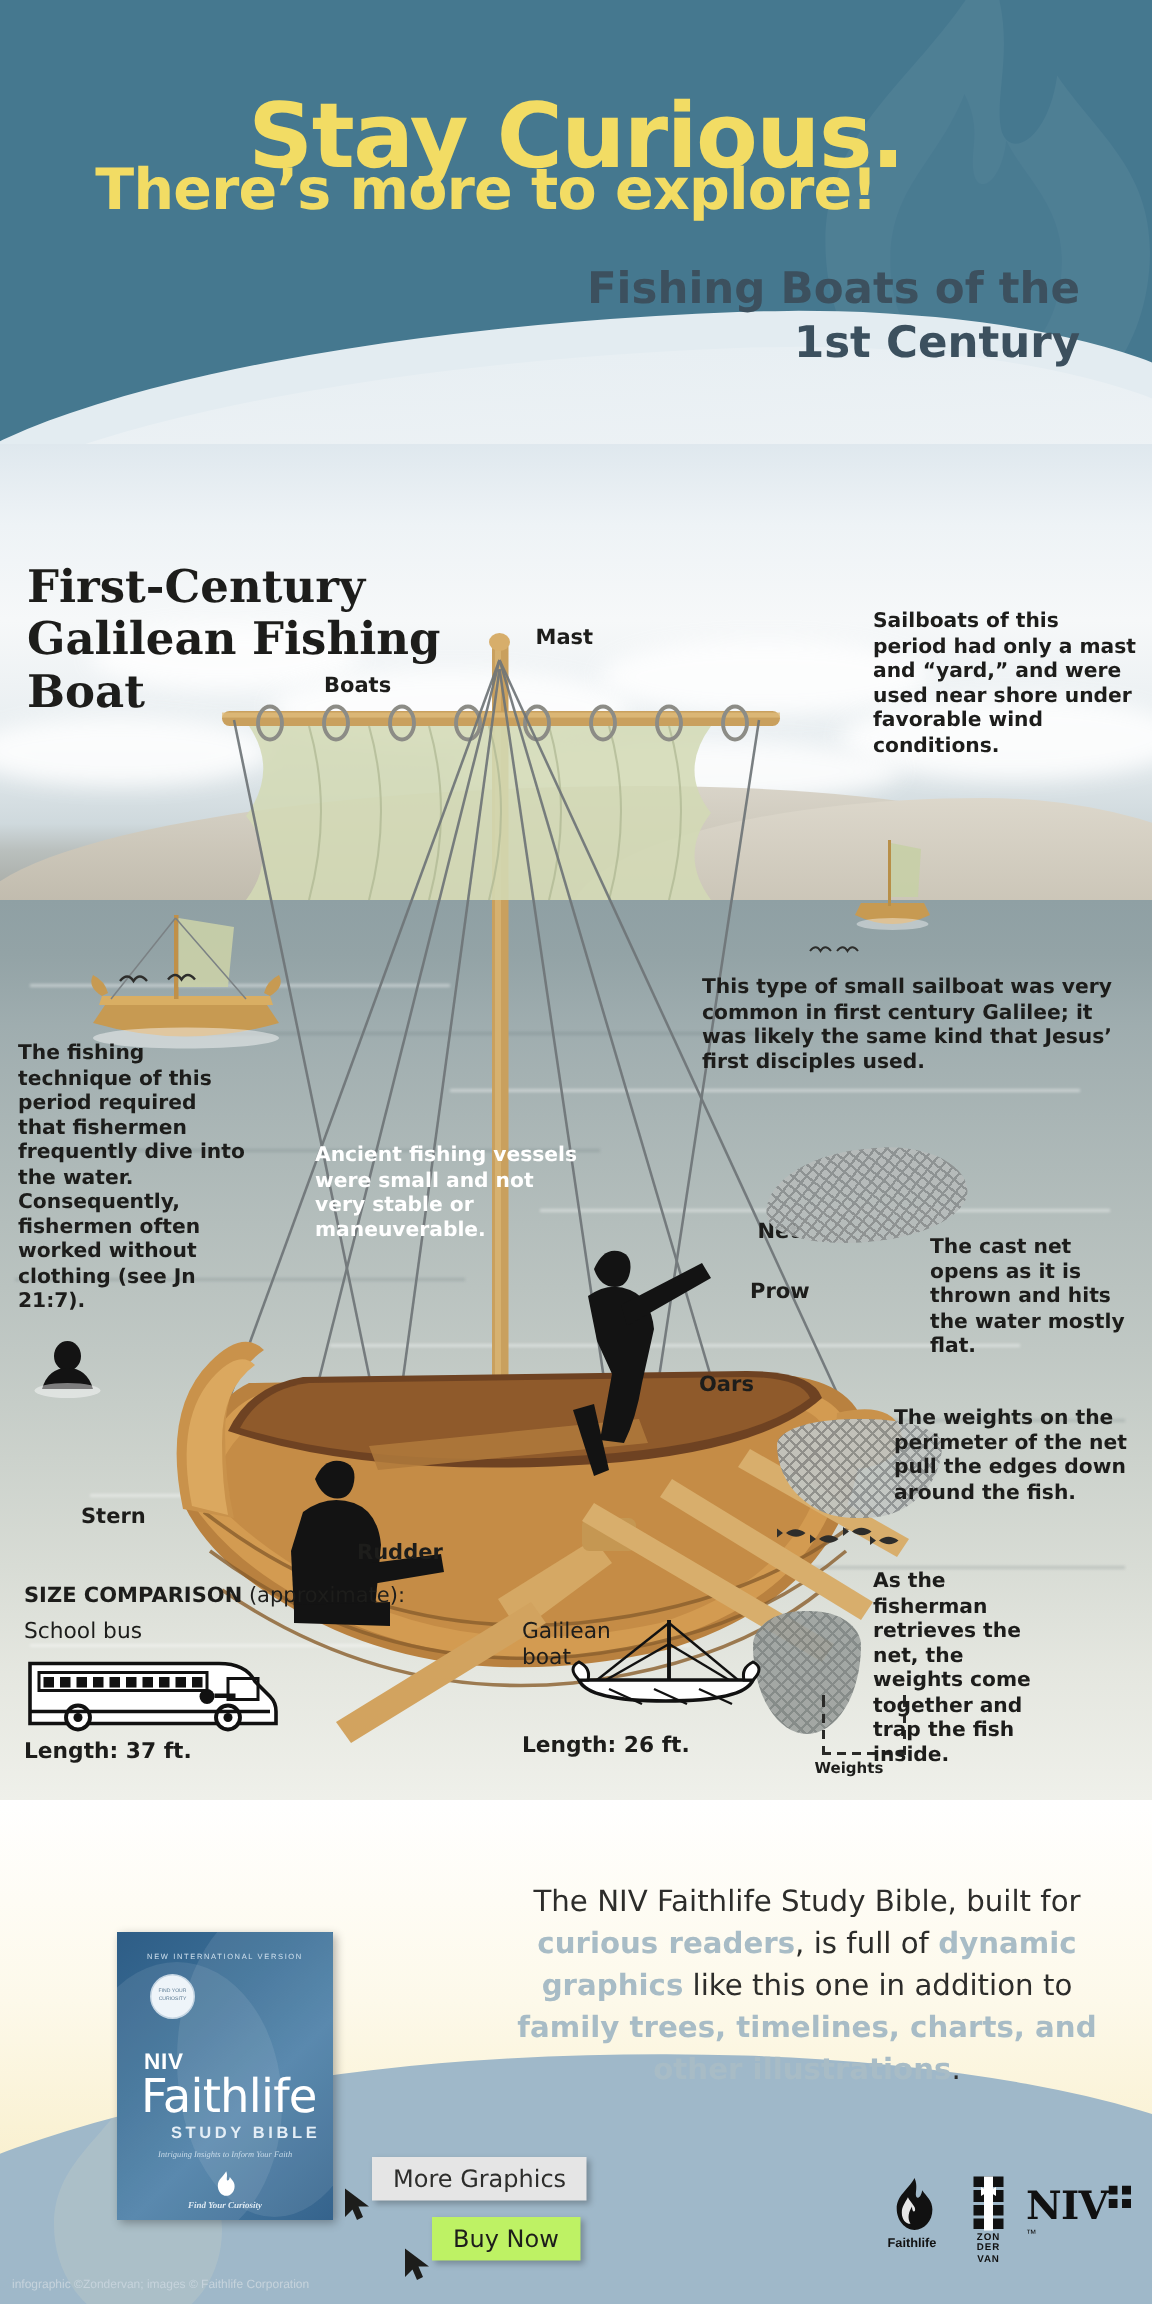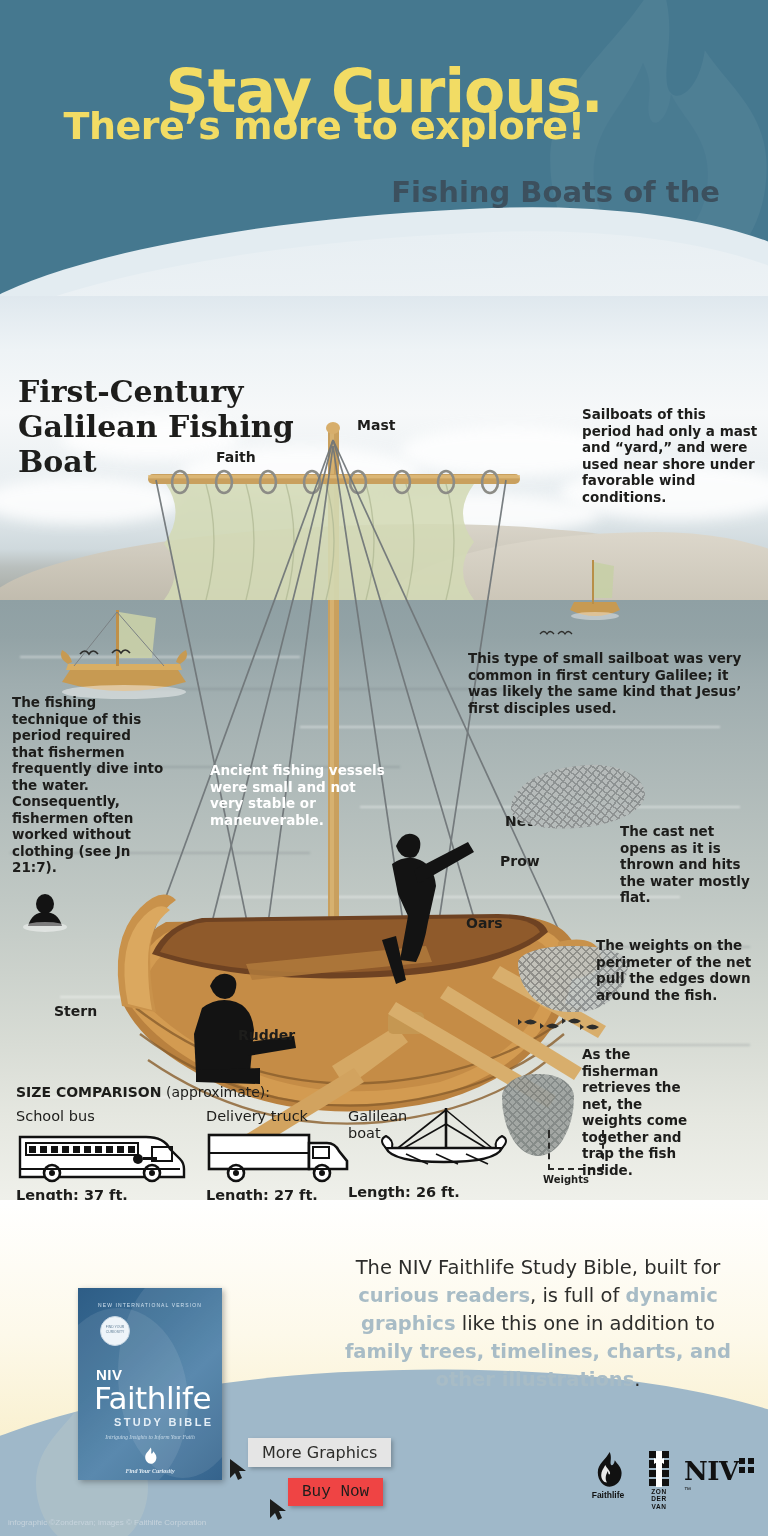--- a/index.html
+++ b/index.html
@@ -171,21 +171,21 @@
     content:""; position:absolute; top:-2px; width:2px; height:6px; background:#2a2a28;
   }
   .weights-box:before { left:-2px; }
   .weights-box:after { right:-2px; }
   .lbl-weights {
     position:absolute; left:543px; top:878px;
     font-family:"DejaVu Sans", sans-serif; font-weight:700; font-size:10px; color:#1d1d1b;
   }
 
   
-  .sizecmp { position: absolute; left: 0; top: 1050px; width: 768px; height: 140px; margin-top: 28px; }
+  .sizecmp { position: absolute; left: 0; top: 1050px; width: 768px; height: 140px; }
   .sc-head {
     position:absolute; left:16px; top:6px;
     font-family:"DejaVu Sans", sans-serif; font-size:14px; color:#1d1d1b;
   }
   .sc-head b { font-weight:700; }
   .sc-item { position: absolute; }
   .sc-label {
     font-family:"DejaVu Sans", sans-serif; font-weight:400; font-size:14.5px;
     color:#1d1d1b; line-height:17px;
   }
@@ -263,21 +263,21 @@
   .btn {
     position: absolute;
     font-family: "DejaVu Sans", sans-serif;
     font-size: 16px;
     padding: 5px 14px;
     box-shadow: 2px 2px 4px rgba(0,0,0,.25);
     cursor: pointer;
     white-space: nowrap;
   }
   .btn-more { left: 248px; top: 1438px; background: #e5e5e5; color: #2d2d2b; }
-  .btn-buy  { left: 288px; top: 1478px; background: #ef4444; color: #1d1d1b; font-family: Liberation Mono, monospace; }
+  .btn-buy  { left: 288px; top: 1478px; background: #bef264; color: #1d1d1b; }
   .cursor { position:absolute; width:20px; height:24px; }
 
   .logos { position: absolute; left: 586px; top: 1450px; width: 170px; height: 58px; }
   .logo-name {
     font-family:"Liberation Sans", sans-serif; font-weight:700;
     font-size:8.5px; color:#111; text-align:center;
   }
   .zon-word {
     font-family:"Liberation Sans", sans-serif; font-weight:700;
     font-size:6.5px; color:#111; line-height:7.4px; text-align:center; letter-spacing:.6px;
@@ -301,20 +301,21 @@
     <svg class="header-flame" viewBox="0 0 100 110">
       <path d="M55 2 C42 26 20 36 20 62 C20 86 37 104 55 104 C74 104 90 87 90 64 C90 46 78 38 70 26 C68 40 60 44 58 38 C56 30 62 18 55 2 Z" fill="#ffffff" opacity=".30"></path>
       <path d="M50 30 C44 45 34 50 34 66 C34 80 42 90 52 90 C63 90 71 80 71 66 C71 54 63 48 59 40 C58 49 53 52 52 47 C51 42 54 38 50 30 Z" fill="#2e5f78" opacity=".35"></path>
     </svg>
     <div class="header-curve"></div>
     <div class="header-curve2"></div>
     <div class="h-title">Stay Curious.</div>
     <div class="h-sub">There’s more to explore!</div>
     <div class="h-topic">
       <span>Fishing Boats of the</span><br>
+      <span>1st Century</span>
     </div>
   </div>
 
   <div class="illus">
 
     <div class="cloud" style="left:60px;  top:120px; width:180px; height:44px;"></div>
     <div class="cloud" style="left:180px; top:150px; width:240px; height:52px;"></div>
     <div class="cloud" style="left:400px; top:130px; width:220px; height:50px;"></div>
     <div class="cloud" style="left:560px; top:168px; width:230px; height:56px;"></div>
     <div class="cloud" style="left:-20px; top:182px; width:200px; height:46px;"></div>
@@ -458,21 +459,21 @@
 
     <svg style="position:absolute;left:22px;top:596px;width:46px;height:40px" viewBox="0 0 46 40">
       <ellipse cx="23" cy="12" rx="9" ry="10" fill="#131313"></ellipse>
       <path d="M6 34 q4 -14 17 -14 q13 0 17 14 Z" fill="#131313"></path>
       <ellipse cx="23" cy="35" rx="22" ry="5" fill="#ffffff" opacity=".45"></ellipse>
     </svg>
 
     <div class="big-title">First-Century Galilean Fishing Boat</div>
 
     <div class="lbl" style="left:357px; top:121px;">Mast</div>
-    <div class="lbl" style="left:216px; top:153px;">Faith</div>
+    <div class="lbl" style="left:216px; top:153px;">Boats</div>
     <div class="lbl" style="left:505px; top:517px;">Net</div>
     <div class="lbl" style="left:500px; top:557px;">Prow</div>
     <div class="lbl" style="left:466px; top:619px;">Oars</div>
     <div class="lbl" style="left:54px;  top:707px;">Stern</div>
     <div class="lbl" style="left:238px; top:731px;">Rudder</div>
 
     <div class="castnet-top"></div>
     <div class="castnet-bowl"></div>
     <div class="castnet-bag"></div>
     <div class="weights-box"></div>
@@ -527,35 +528,20 @@
         <rect x="136" y="18" width="20" height="14" fill="none" stroke="#111" stroke-width="2"></rect>
         <circle cx="36" cy="44" r="8" fill="#fff" stroke="#111" stroke-width="2.6"></circle>
         <circle cx="36" cy="44" r="3" fill="#111"></circle>
         <circle cx="136" cy="44" r="8" fill="#fff" stroke="#111" stroke-width="2.6"></circle>
         <circle cx="136" cy="44" r="3" fill="#111"></circle>
         <line x1="4" y1="40" x2="164" y2="40" stroke="#111" stroke-width="2.2"></line>
       </svg>
       <div class="sc-len">Length: 37 ft.</div>
     </div>
 
-    <div class="sc-item" style="left:206px; top:30px; width:180px;">
-      <div class="sc-label">Delivery truck</div>
-      <svg width="146" height="54" viewBox="0 0 146 54" style="margin-top:4px">
-        <rect x="3" y="6" width="100" height="34" fill="#fff" stroke="#111" stroke-width="2.6"></rect>
-        <line x1="3" y1="24" x2="103" y2="24" stroke="#111" stroke-width="2"></line>
-        <path d="M103 14 h18 q8 0 12 8 l8 10 v8 h-38 z" fill="#fff" stroke="#111" stroke-width="2.6"></path>
-        <rect x="107" y="18" width="16" height="11" fill="none" stroke="#111" stroke-width="2"></rect>
-        <circle cx="30" cy="44" r="8" fill="#fff" stroke="#111" stroke-width="2.6"></circle>
-        <circle cx="30" cy="44" r="3" fill="#111"></circle>
-        <circle cx="116" cy="44" r="8" fill="#fff" stroke="#111" stroke-width="2.6"></circle>
-        <circle cx="116" cy="44" r="3" fill="#111"></circle>
-        <line x1="3" y1="40" x2="141" y2="40" stroke="#111" stroke-width="2.2"></line>
-      </svg>
-      <div class="sc-len">Length: 27 ft.</div>
-    </div>
 
     <div class="sc-item" style="left:348px; top:30px; width:180px;">
       <div class="sc-label" style="width:70px">Galilean boat</div>
       <svg width="140" height="62" viewBox="0 0 140 62" style="position:absolute;left:26px;top:-4px">
         <line x1="72" y1="4" x2="72" y2="46" stroke="#111" stroke-width="2.6"></line>
         <line x1="72" y1="6" x2="24" y2="44" stroke="#111" stroke-width="1.6"></line>
         <line x1="72" y1="6" x2="118" y2="44" stroke="#111" stroke-width="1.6"></line>
         <line x1="72" y1="20" x2="30" y2="44" stroke="#111" stroke-width="1.6"></line>
         <line x1="72" y1="20" x2="112" y2="44" stroke="#111" stroke-width="1.6"></line>
         <path d="M12 44 h116 q-6 14 -58 14 q-52 0 -58 -14 Z" fill="#fff" stroke="#111" stroke-width="2.4"></path>

